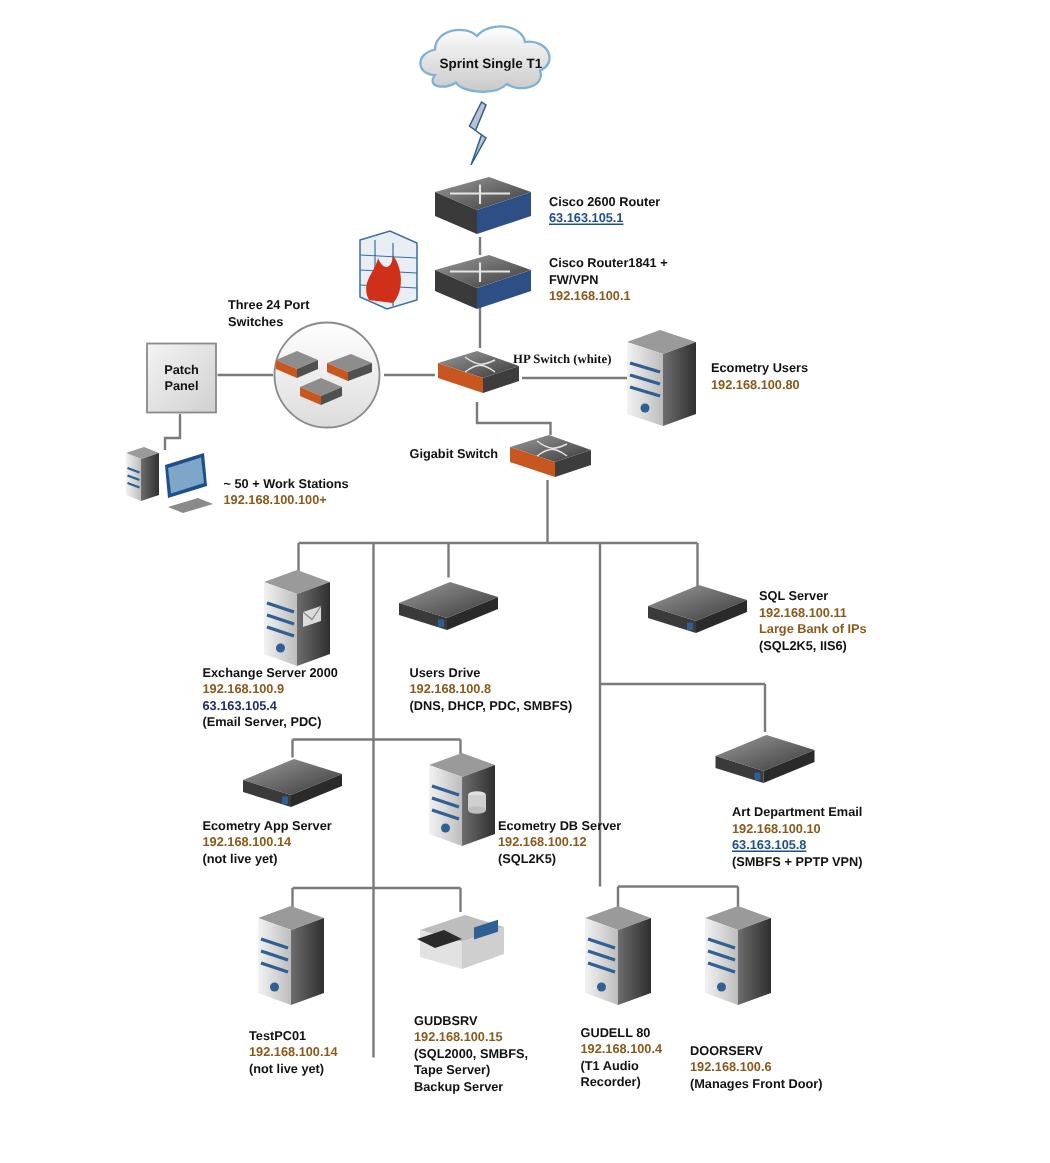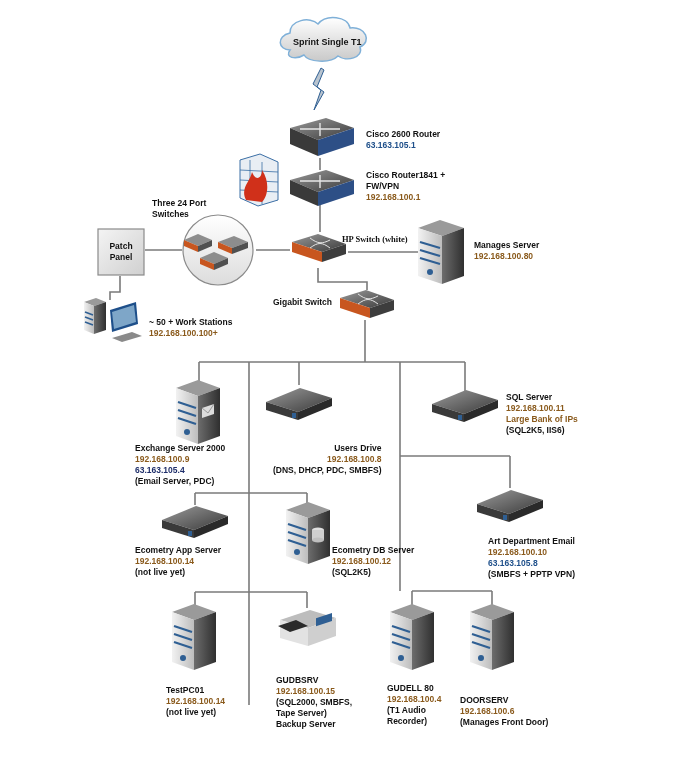--- a/index.html
+++ b/index.html
@@ -2,21 +2,21 @@
 <html><head>
 <meta charset="utf-8">
 <style>
   html, body { margin:0; padding:0; background:#fff; }
   body { width:700px; height:775px; position:relative; overflow:hidden;
          font-family:"Liberation Sans", sans-serif; }
   #diagram { position:absolute; left:0; top:0; }
   .lbl { position:absolute; font-size:8.5px; font-weight:bold; line-height:11px; color:#111; white-space:nowrap; }
   .lbl div { display:block; }
   .ip { color:#8a5a1c; }
-  .pub { color:#1e4f8a; }
+  .pub { color:#1e4f8a;text-decoration:underline; }
   .dark { color:#111; }
 </style>
 </head>
 <body>
 
 <svg id="diagram" width="700" height="775" viewBox="0 0 700 775" xmlns="http://www.w3.org/2000/svg">
   <defs>
     <linearGradient id="cloudGrad" x1="0" y1="0" x2="0" y2="1">
       <stop offset="0" stop-color="#ffffff"></stop>
       <stop offset="1" stop-color="#c9c9c9"></stop>
@@ -253,41 +253,41 @@
 <div class="lbl" style="left:107px;top:241px;text-align:center;width:28px;">
   <div>Patch</div>
   <div>Panel</div>
 </div>
 
 <div class="lbl" style="left:342px;top:234px;font-family:Liberation Serif, serif;">
   <div>HP Switch (white)</div>
 </div>
 
 <div class="lbl" style="left:474px;top:240px;">
-  <div>Manages Server</div>
+  <div>Ecometry Users</div>
   <div class="ip">192.168.100.80</div>
 </div>
 
 <div class="lbl" style="left:273px;top:297px;">
   <div>Gigabit Switch</div>
 </div>
 
 <div class="lbl" style="left:149px;top:317px;">
   <div>~ 50 + Work Stations</div>
   <div class="ip">192.168.100.100+</div>
 </div>
 
 <div class="lbl" style="left:135px;top:443px;">
   <div>Exchange Server 2000</div>
   <div class="ip">192.168.100.9</div>
   <div class="dark" style="color:#1e2e6a">63.163.105.4</div>
   <div>(Email Server, PDC)</div>
 </div>
 
-<div class="lbl" style="left:273px;top:443px;text-align:right;">
+<div class="lbl" style="left:273px;top:443px;">
   <div>Users Drive</div>
   <div class="ip">192.168.100.8</div>
   <div>(DNS, DHCP, PDC, SMBFS)</div>
 </div>
 
 <div class="lbl" style="left:506px;top:392px;">
   <div>SQL Server</div>
   <div class="ip">192.168.100.11</div>
   <div class="ip">Large Bank of IPs</div>
   <div>(SQL2K5, IIS6)</div>

